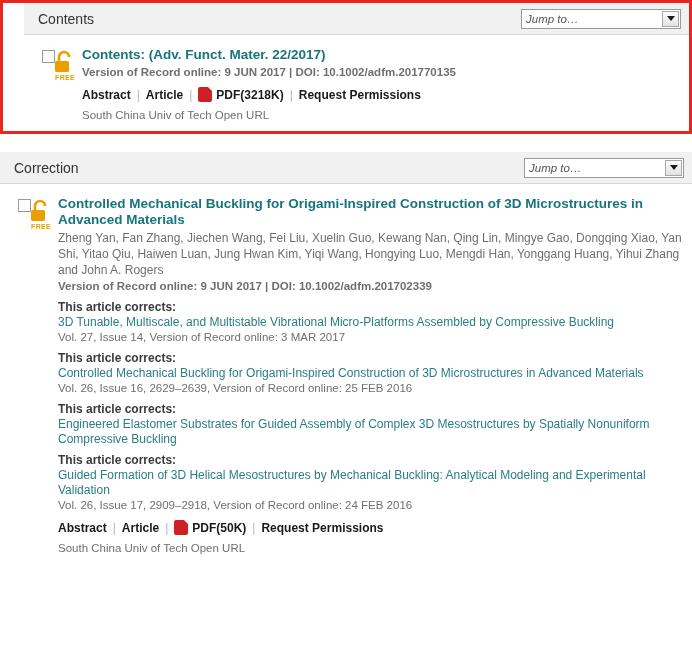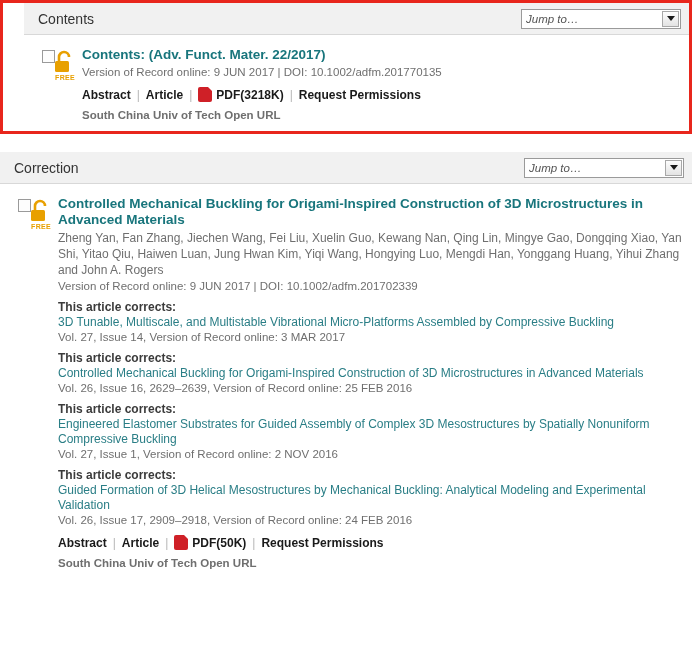--- a/index.html
+++ b/index.html
@@ -134,20 +134,21 @@
     color: #6f6f6f;
     font-size: 12px;
     line-height: 16px;
     margin: 1px 0 1px 0;
   }
   .meta {
     color: #6f6f6f;
     font-size: 11.5px;
     line-height: 15px;
     margin: 1px 0 2px 0;
+    font-weight: bold;
   }
   .corrects-label {
     color: #3b3b3b;
     font-size: 12px;
     font-weight: bold;
     margin: 6px 0 1px 0;
   }
   .corrects-title {
     color: #2a7e86;
     font-size: 12px;
@@ -204,21 +205,21 @@
     border-top: 4px solid #ffffff;
     border-left: 4px solid transparent;
   }
   .req-perm {
     font-weight: normal;
     color: #1a1a1a;
   }
   .openurl {
     margin-top: 7px;
     font-size: 11.5px;
-    font-weight: bold;
+    font-weight: normal;
     color: #6f6f6f;
     cursor: pointer;
   }
   .gap {
     height: 18px;
     background: #ffffff;
   }
 </style>
 </head>
 <body>
@@ -299,21 +300,20 @@
         <div class="corrects-label">This article corrects:</div>
         <div class="corrects-title">3D Tunable, Multiscale, and Multistable Vibrational Micro-Platforms Assembled by Compressive Buckling</div>
         <div class="corrects-meta">Vol. 27, Issue 14, Version of Record online: 3 MAR 2017</div>
 
         <div class="corrects-label">This article corrects:</div>
         <div class="corrects-title">Controlled Mechanical Buckling for Origami-Inspired Construction of 3D Microstructures in Advanced Materials</div>
         <div class="corrects-meta">Vol. 26, Issue 16, 2629–2639, Version of Record online: 25 FEB 2016</div>
 
         <div class="corrects-label">This article corrects:</div>
         <div class="corrects-title">Engineered Elastomer Substrates for Guided Assembly of Complex 3D Mesostructures by Spatially Nonuniform Compressive Buckling</div>
-        <div class="corrects-meta">Vol. 27, Issue 1, Version of Record online: 2 NOV 2016</div>
 
         <div class="corrects-label">This article corrects:</div>
         <div class="corrects-title">Guided Formation of 3D Helical Mesostructures by Mechanical Buckling: Analytical Modeling and Experimental Validation</div>
         <div class="corrects-meta">Vol. 26, Issue 17, 2909–2918, Version of Record online: 24 FEB 2016</div>
 
         <div class="links">
           <a>Abstract</a>
           <span class="sep">|</span>
           <a>Article</a>
           <span class="sep">|</span>

